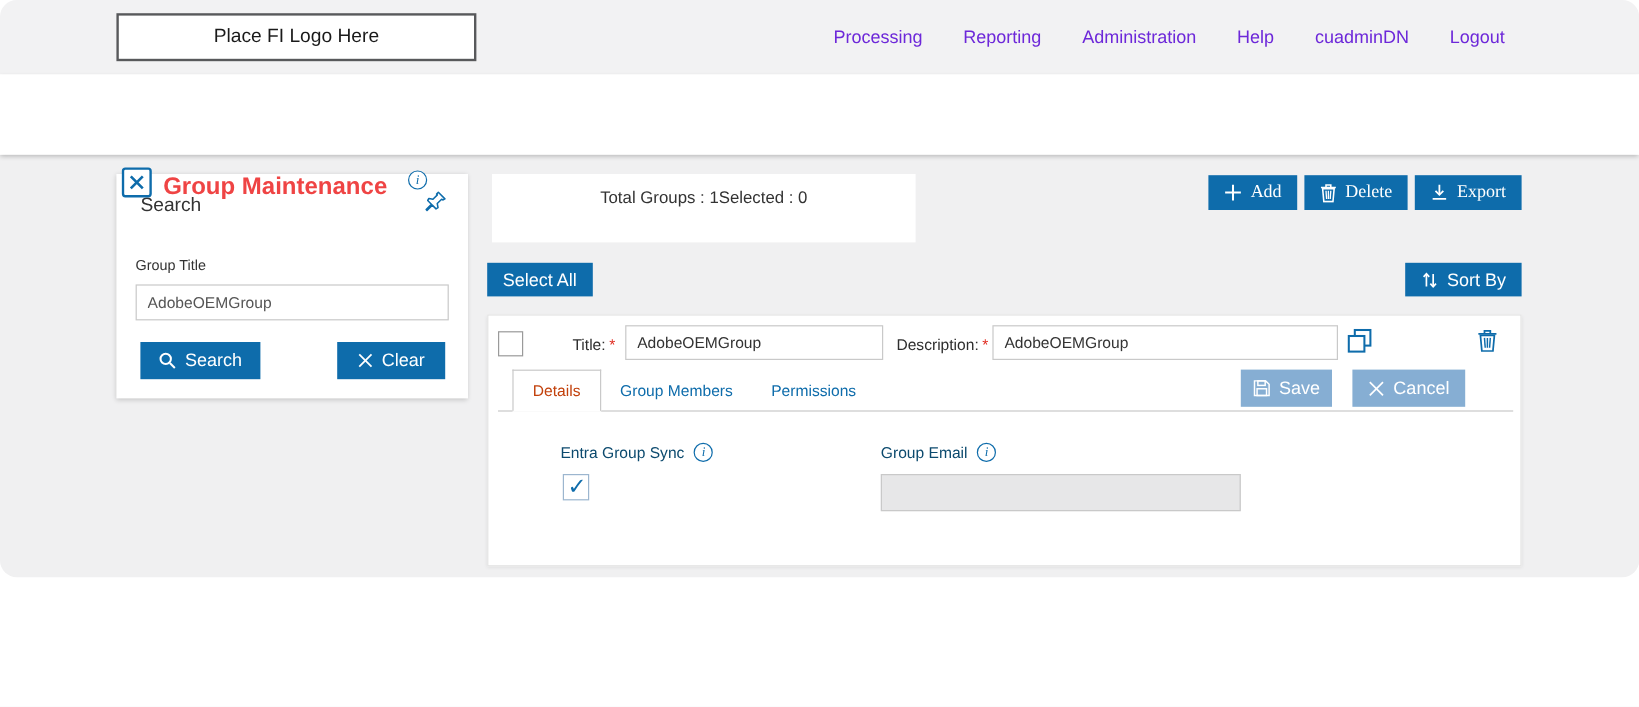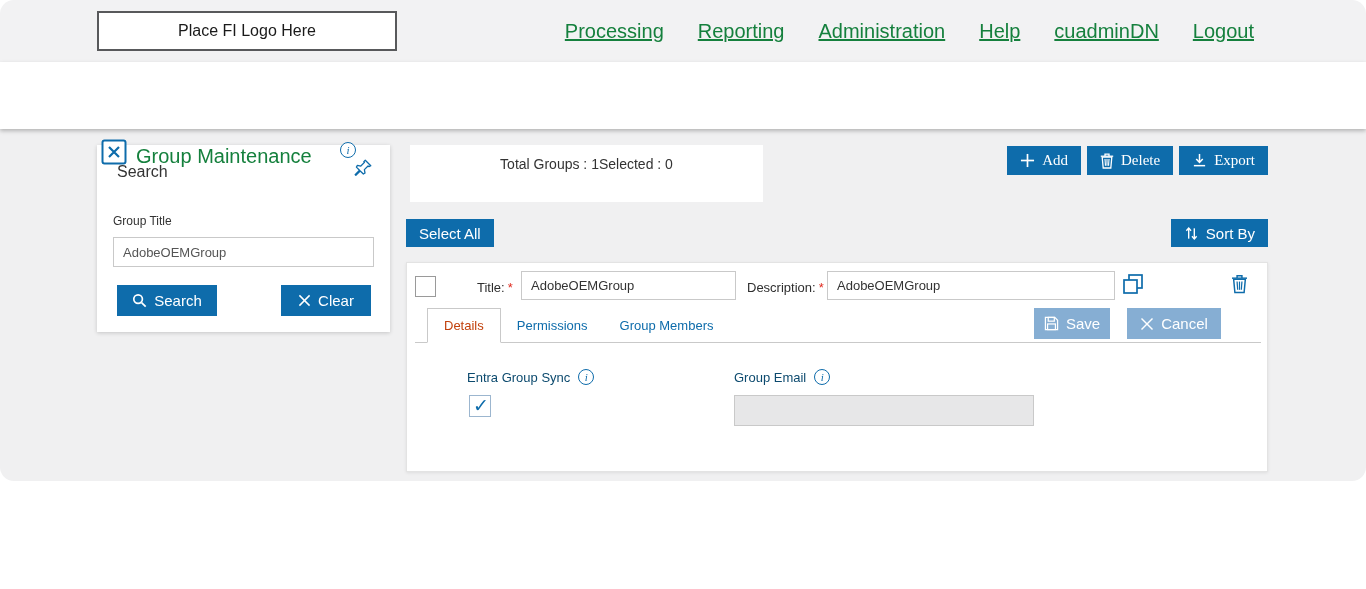--- a/index.html
+++ b/index.html
@@ -6,27 +6,27 @@
   html,body { width:1366px; height:589px; }
   body { font-family: "Liberation Sans", sans-serif; background:#ffffff; position:relative; }
   .screen { position:relative; width:1366px; height:481px; overflow:hidden; background:#ffffff;border-radius:14px; }
 
   
   .topbar { position:absolute; left:0; top:0; width:1366px; height:62px; background:#f2f2f3; }
   .logo-box { position:absolute; left:97px; top:11px; width:300px; height:40px; background:#ffffff;
               border:2px solid #58595b; display:flex; align-items:center; justify-content:center;
               font-size:16px; color:#1a1a1a; }
   .top-nav { position:absolute; right:112px; top:0; height:62px; display:flex; align-items:center; gap:34px; }
-  .top-nav .nav-item { font-size:20px; color:#15803d; cursor:pointer; white-space:nowrap;text-decoration:underline; }
+  .top-nav .nav-item { font-size:15px; color:#6d28d9; cursor:pointer; white-space:nowrap; }
 
   
   .header { position:absolute; left:0; top:62px; width:1366px; height:67px; background:#ffffff;
             box-shadow:0 2px 4px rgba(0,0,0,0.25); z-index:2; }
   .app-icon { position:absolute; left:101px; top:77px; width:26px; height:26px; }
-  .page-title { position:absolute; left:136px; top:83px; font-size:20px; color:#15803d; }
+  .page-title { position:absolute; left:136px; top:83px; font-size:20px; color:#ef4444;font-weight:bold; }
   .info-icon { display:inline-block; width:16px; height:16px; border:1px solid #0e6cab; border-radius:50%;
                color:#0e6cab; font-size:11px; line-height:14px; text-align:center;
                font-family:"Liberation Serif", serif; font-style:italic; background:#fff; }
   .title-info { position:absolute; left:340px; top:80px; }
   .brand { position:absolute; right:114px; top:82px; font-size:22px; color:#15395e; }
   .brand b { font-weight:700; }
 
   
   .content-band { position:absolute; left:0; top:129px; width:1366px; height:376px; background:#f0f0f1; }
 
@@ -233,22 +233,22 @@
         <line x1="0.8" y1="3.2" x2="13.2" y2="3.2" stroke="#0e6cab" stroke-width="1.2"></line>
         <path d="M5 3 V1.2 H9 V3" fill="none" stroke="#0e6cab" stroke-width="1.2"></path>
         <line x1="5" y1="6" x2="5.5" y2="12.8" stroke="#0e6cab" stroke-width="1"></line>
         <line x1="7" y1="6" x2="7" y2="12.8" stroke="#0e6cab" stroke-width="1"></line>
         <line x1="9" y1="6" x2="8.5" y2="12.8" stroke="#0e6cab" stroke-width="1"></line>
       </svg>
     </span>
 
     <div class="tabs-row">
       <span class="tab active">Details</span>
+      <span class="tab">Group Members</span>
       <span class="tab">Permissions</span>
-      <span class="tab">Group Members</span>
       <span class="tabs-spacer"></span>
       <button class="btn muted save-btn">
         <span>
           <svg width="15" height="15" viewBox="0 0 16 16">
             <path d="M1.5 1.5 H11.5 L14.5 4.5 V14.5 H1.5 Z" fill="none" stroke="#ffffff" stroke-width="1.3"></path>
             <rect x="4.5" y="1.5" width="6.5" height="4" fill="none" stroke="#ffffff" stroke-width="1.3"></rect>
             <rect x="3.8" y="8.5" width="8.4" height="6" fill="none" stroke="#ffffff" stroke-width="1.3"></rect>
           </svg>
         </span>
         <span>Save</span>

